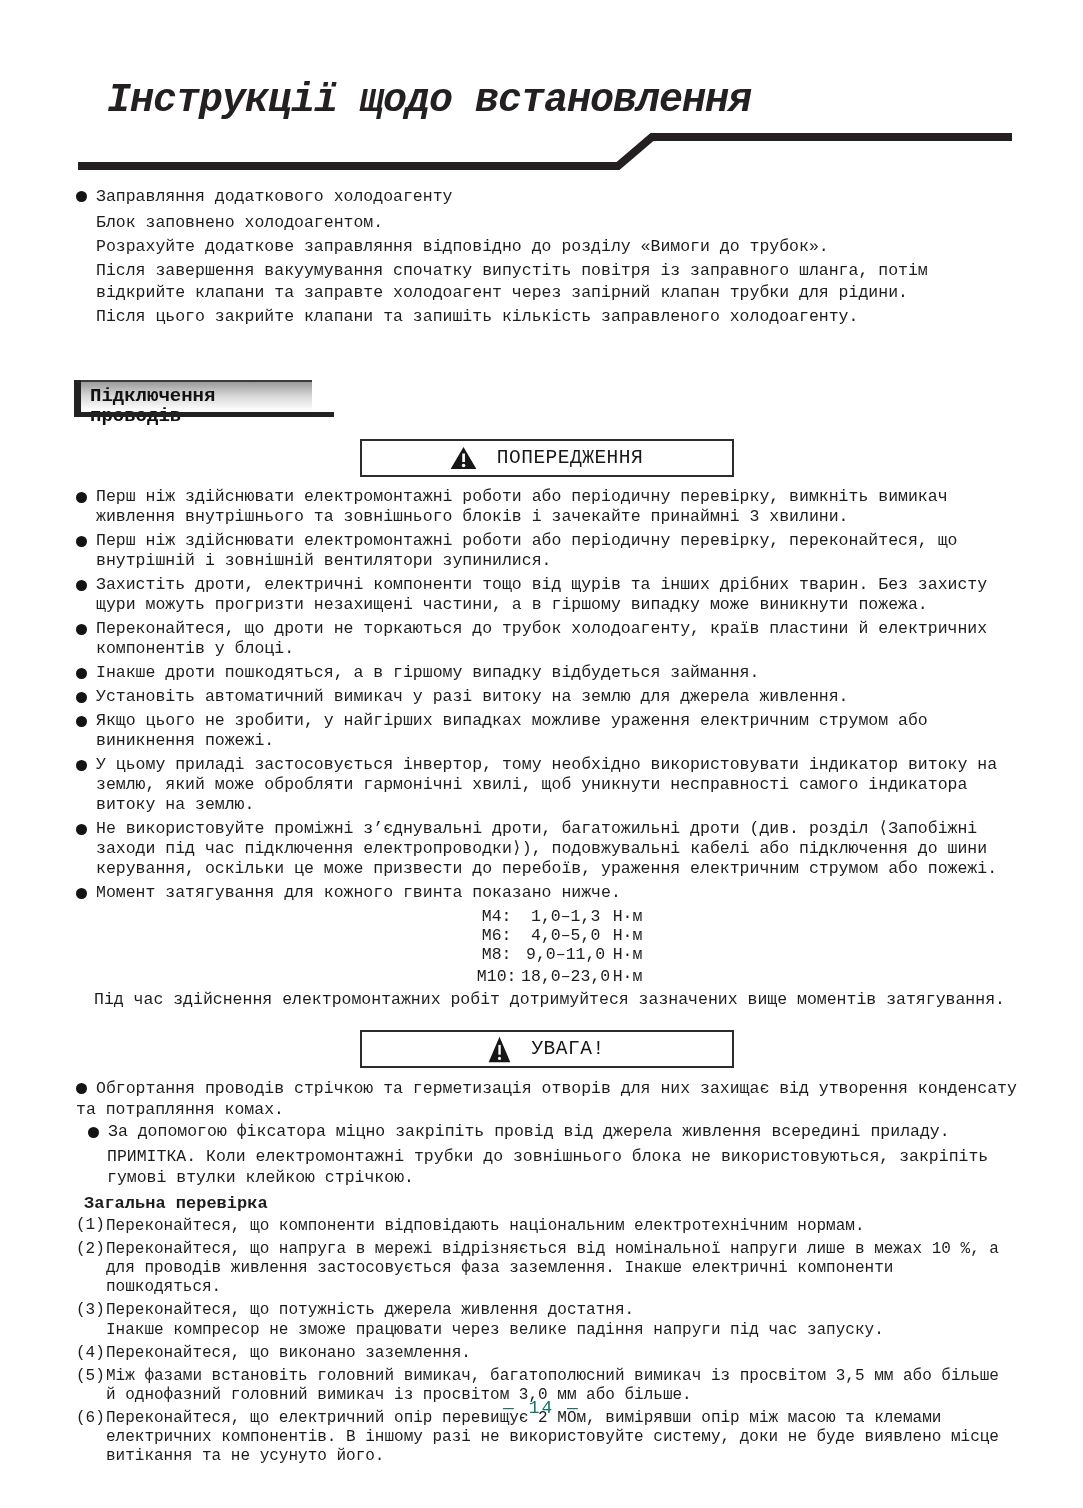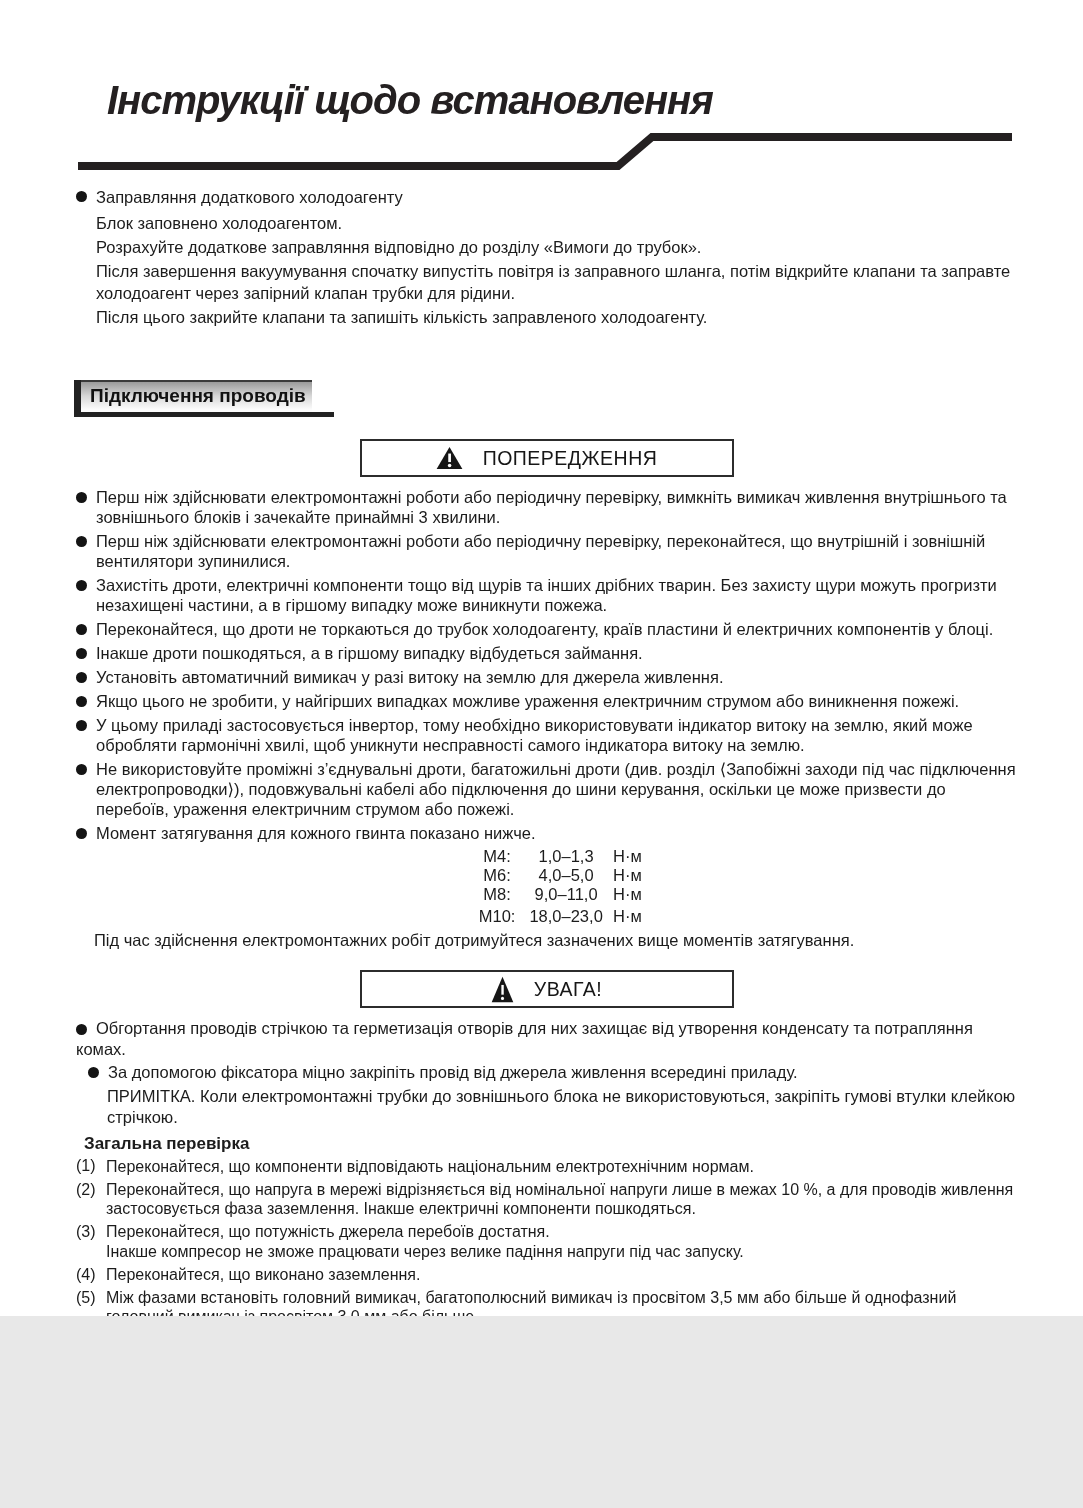--- a/index.html
+++ b/index.html
@@ -1,20 +1,20 @@
 <!DOCTYPE html>
 <html lang="uk"><head>
 <meta charset="utf-8">
 <style>
   html,body{margin:0;padding:0;background:#e8e8e8;}
   .page{
     position:relative;
-    width:1083px;height:1316px;
+    width:1083px;height:1508px;
     background:#ffffff;
-    font-family:Liberation Sans, sans-serif;
+    font-family:Liberation Mono, monospace;
     color:#1c1c1c;
     overflow:hidden;
     box-sizing:border-box;
   }
   
   .doc-title{
     position:absolute;left:107px;top:78px;margin:0;
     font-size:40px;font-weight:bold;font-style:italic;
     letter-spacing:-1px;color:#242021;white-space:nowrap;
   }
@@ -198,21 +198,21 @@
       </div>
 
       <div class="gc-item">
         <span class="gc-num">(2)</span>
         <span class="gc-body">Переконайтеся, що напруга в мережі відрізняється від номінальної напруги лише в межах 10 %, а для проводів живлення застосовується фаза заземлення. Інакше електричні компоненти пошкодяться.</span>
       </div>
 
       <div class="gc-item">
         <span class="gc-num">(3)</span>
         <span class="gc-body">
-          <span>Переконайтеся, що потужність джерела перебоїв достатня.</span>
+          <span>Переконайтеся, що потужність джерела живлення достатня.</span>
           <span class="gc-note" style="display:block;">Інакше компресор не зможе працювати через велике падіння напруги під час запуску.</span>
         </span>
       </div>
 
       <div class="gc-item">
         <span class="gc-num">(4)</span>
         <span class="gc-body">Переконайтеся, що виконано заземлення.</span>
       </div>
 
       <div class="gc-item">

